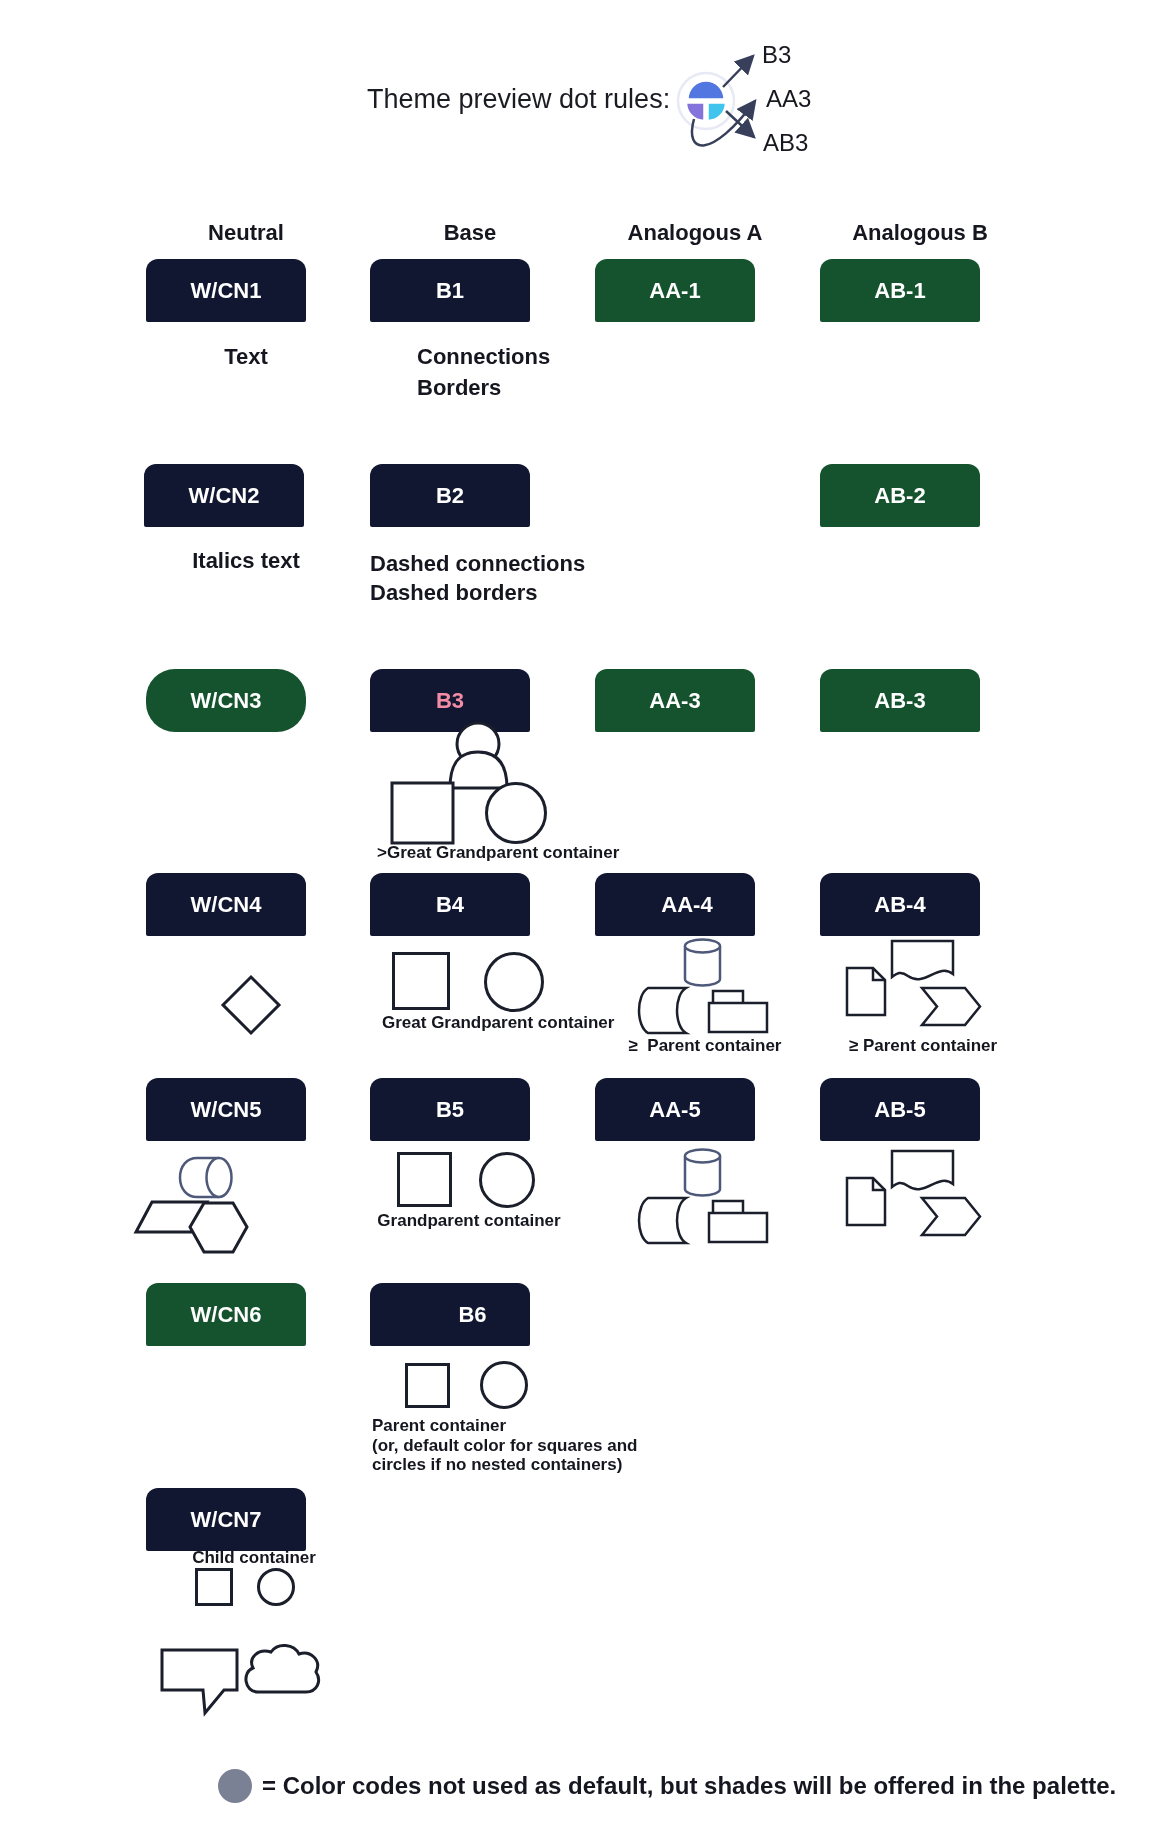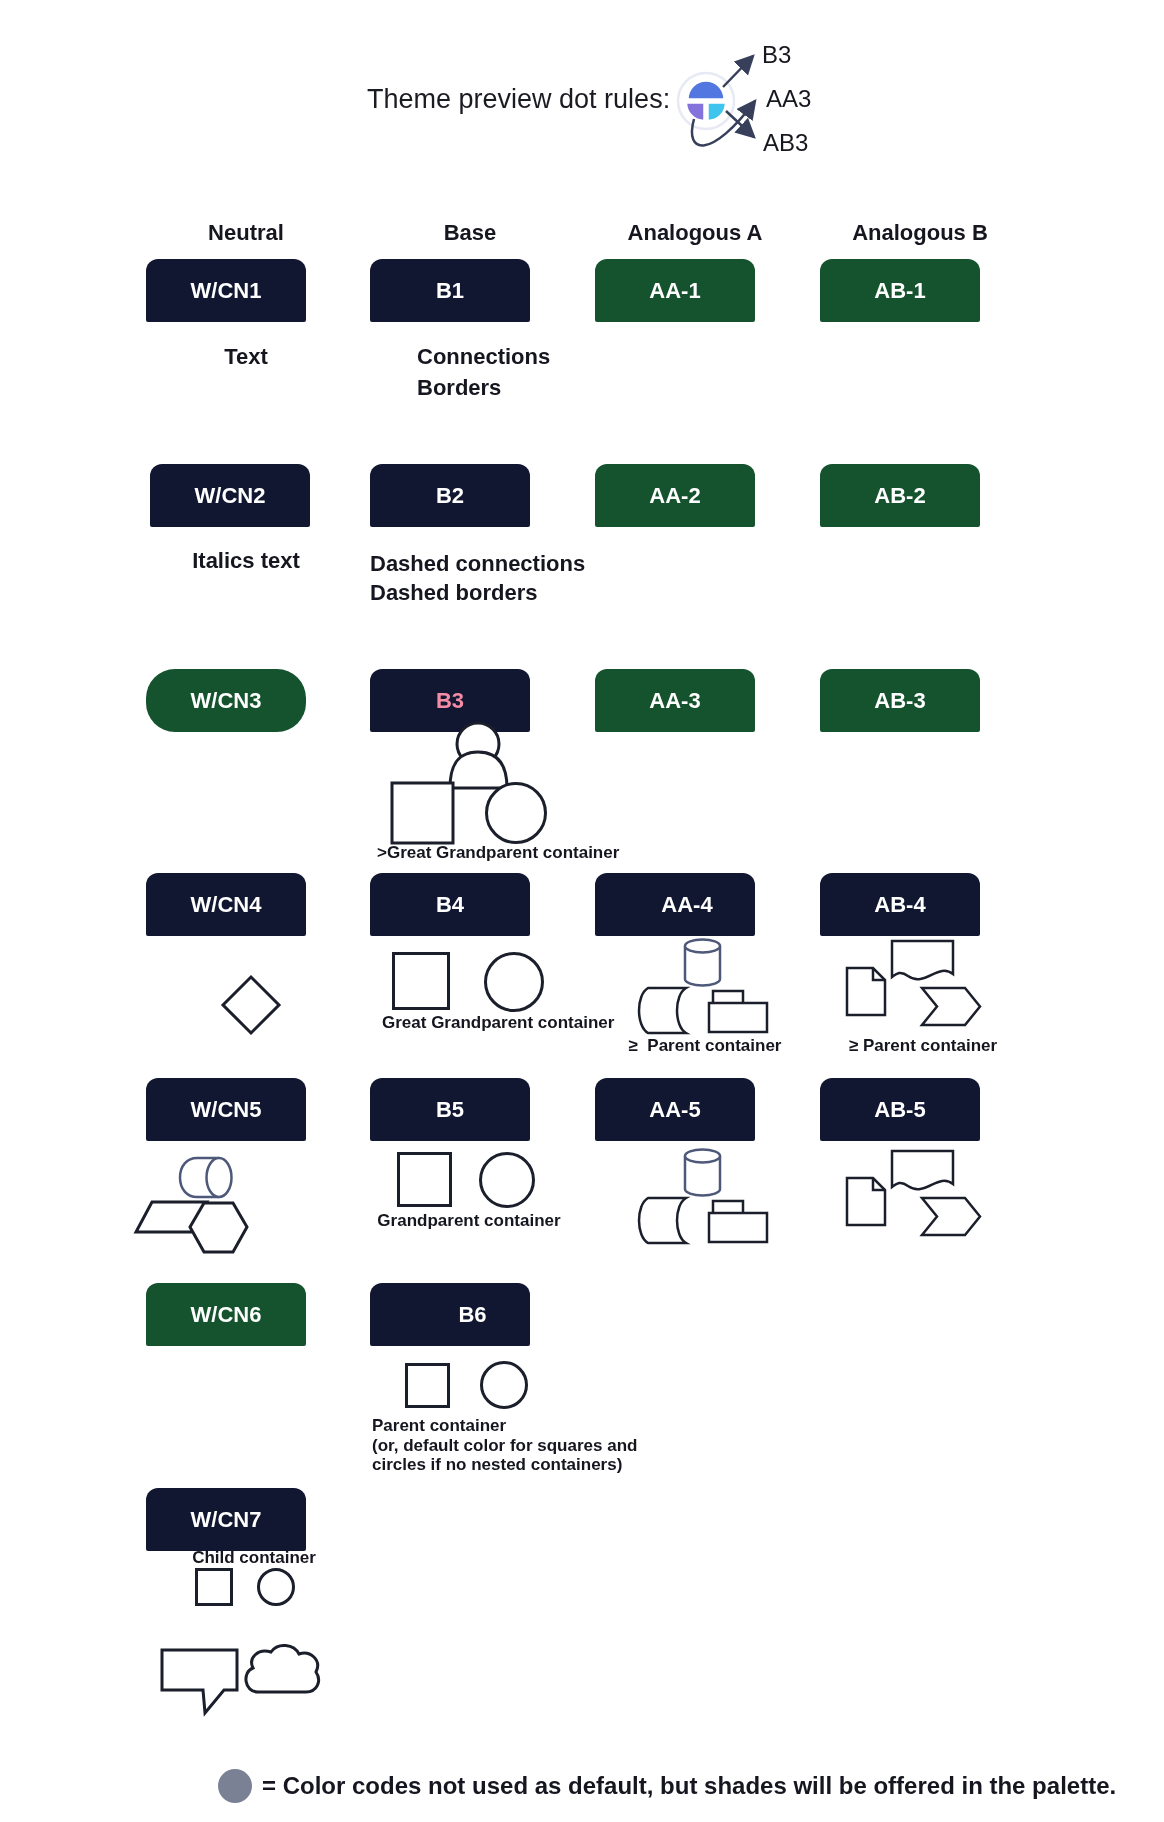--- a/index.html
+++ b/index.html
@@ -57,23 +57,22 @@
   <div class="abs pill navy" style="left:146px;top:259px;">W/CN1</div>
   <div class="abs pill navy" style="left:370px;top:259px;">B1</div>
   <div class="abs pill slate" style="left:595px;top:259px;">AA-1</div>
   <div class="abs pill slate" style="left:820px;top:259px;">AB-1</div>
   <div class="abs sublabel center200" style="left:146px;top:341px;">Text</div>
   <div class="abs sublabel" style="left:417px;top:341px;">
     <div>Connections</div>
     <div>Borders</div>
   </div>
 
-  <div class="abs pill navy" style="left:150px;top:464px;">W/CN2</div>
+  <div class="abs pill navy" style="left:144px;top:464px;">W/CN2</div>
   <div class="abs pill navy" style="left:370px;top:464px;">B2</div>
-  <div class="abs pill slate" style="left:595px;top:464px;">AA-2</div>
   <div class="abs pill slate" style="left:820px;top:464px;">AB-2</div>
   <div class="abs sublabel center200" style="left:146px;top:545px;">Italics text</div>
   <div class="abs sublabel" style="left:370px;top:549px;line-height:29px;">
     <div>Dashed connections</div>
     <div>Dashed borders</div>
   </div>
 
   <div class="abs pill slate" style="left:146px;top:669px;border-radius:29px;">W/CN3</div>
   <div class="abs pill navy pink-text" style="left:370px;top:669px;">B3</div>
   <div class="abs pill slate" style="left:595px;top:669px;">AA-3</div>

